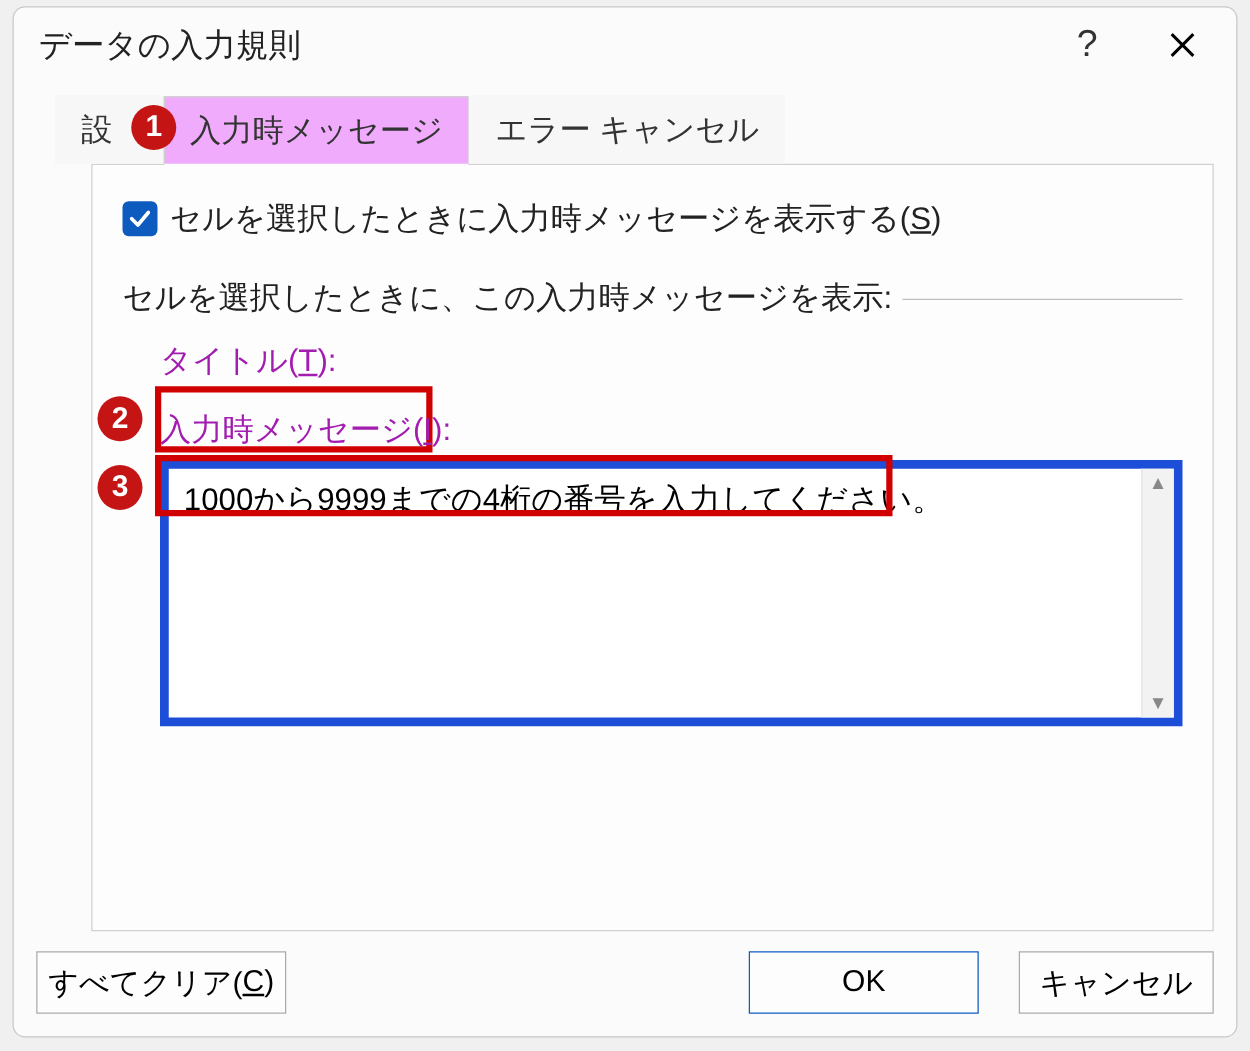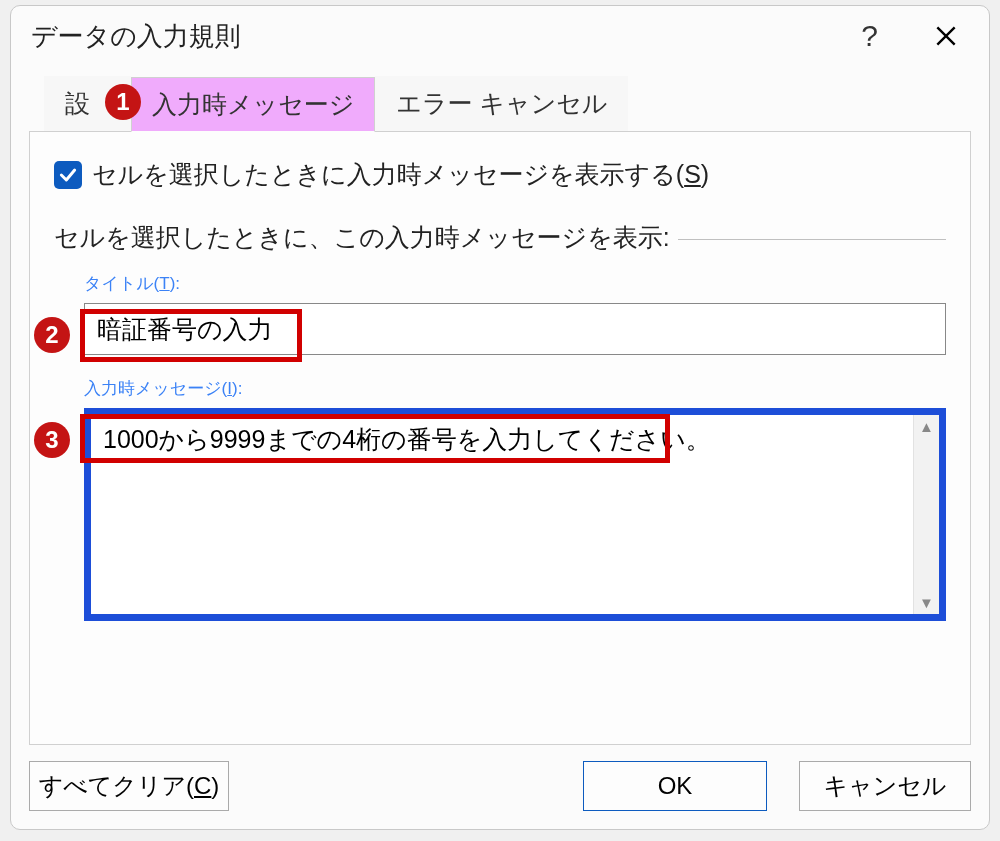--- a/index.html
+++ b/index.html
@@ -88,20 +88,21 @@
     border: 5px solid #d10000;
   }
   .panel {
     border: 1px solid #d0d0d0;
     background: #fdfdfd;
     padding: 26px 24px 24px 24px;
     flex: 1;
     margin-top: 0;
     position: relative;
     z-index: 1;
+    margin-left: 44px;
   }
   .checkbox-row {
     display: flex;
     align-items: center;
     gap: 10px;
     margin-bottom: 30px;
   }
   .checkbox {
     width: 28px;
     height: 28px;
@@ -132,22 +133,22 @@
     height: 1px;
     background: #c0c0c0;
     margin-top: 4px;
   }
   .field-group {
     margin-left: 30px;
     margin-bottom: 22px;
     position: relative;
   }
   .field-label {
-    font-size: 17px;
-    color: #3b82f6;
+    font-size: 25px;
+    color: #a21caf;
     margin-bottom: 8px;
   }
   .text-input {
     width: 100%;
     height: 52px;
     border: 1px solid #888;
     font-size: 25px;
     padding: 4px 12px;
     font-family: inherit;
     outline: none;
@@ -222,21 +223,21 @@
     align-items: center;
     justify-content: center;
   }
   .btn-clear { width: 200px; text-align: right; }
   .right-buttons { display: flex; gap: 32px; }
   .btn-ok {
     width: 184px;
     border: 1.5px solid #0d5bbf;
     color: #000;
   }
-  .btn-cancel { width: 172px; }
+  .btn-cancel { width: 156px; }
   .u { text-decoration: underline; }
 </style>
 </head>
 <body>
 
 <div class="dialog">
 
   <div class="titlebar">
     <div class="titlebar-title">データの入力規則</div>
     <div class="titlebar-controls">
@@ -277,21 +278,20 @@
         <span class="checkbox-label">セルを選択したときに入力時メッセージを表示する(<span class="u">S</span>)</span>
       </div>
 
       <div class="section-header-row">
         <div class="section-header">セルを選択したときに、この入力時メッセージを表示:</div>
         <div class="header-line"></div>
       </div>
 
       <div class="field-group">
         <div class="field-label">タイトル(<span class="u">T</span>):</div>
-        <input class="text-input" type="text" value="暗証番号の入力" style="">
         <div class="input-outline" style="left:-4px; top:37px; width:222px; height:53px;"></div>
         <span class="badge" style="left:-50px; top:45px;">2</span>
       </div>
 
       <div class="field-group" style="margin-bottom:0;">
         <div class="field-label">入力時メッセージ(<span class="u">I</span>):</div>
         <div class="textarea-wrap">
           <textarea class="textarea" style="">1000から9999までの4桁の番号を入力してください。</textarea>
           <div class="scrollbar">
             <span class="scroll-arrow">▲</span>

